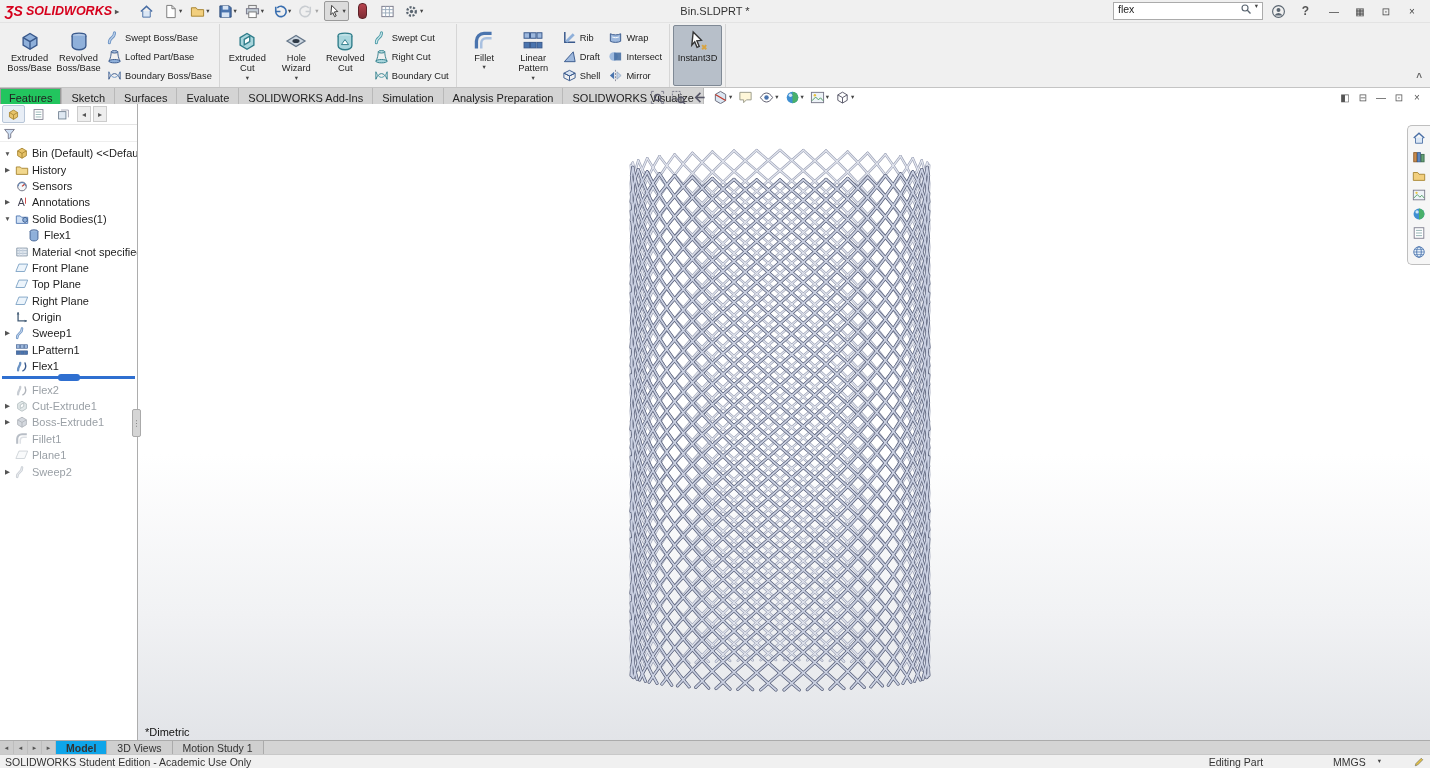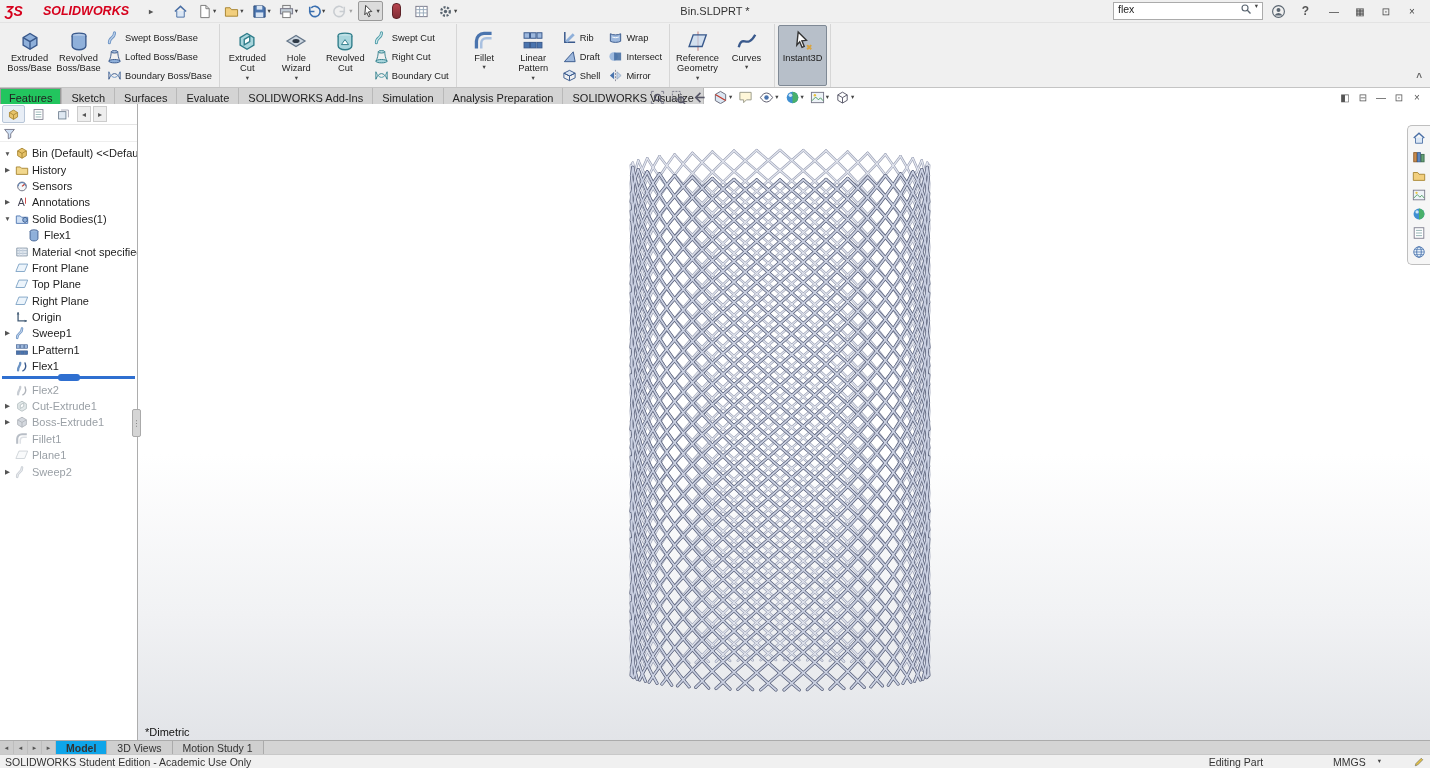--- a/index.html
+++ b/index.html
@@ -4,21 +4,21 @@
 <style>
   html,body{margin:0;padding:0}
   body{width:1430px;height:768px;overflow:hidden;position:relative;background:#f0f0f0;
        font-family:"Liberation Sans",sans-serif;font-size:11px;color:#222;-webkit-font-smoothing:antialiased}
   .ic{display:inline-block;width:16px;height:16px;flex:none}
   .ic svg{width:100%;height:100%;display:block}
   .caret{font-size:6.5px;color:#444;line-height:1}
 
   
   .titlebar{height:22px;display:flex;align-items:center;background:#f0f0f0;padding:0 5px;gap:2px;position:relative;border-bottom:1px solid #e3e3e3}
-  .logo{color:#d6001c;font-weight:bold;font-style:italic;font-size:12.5px;display:flex;align-items:center;gap:20px;margin-right:14px}
+  .logo{color:#d6001c;font-weight:bold;font-style:italic;font-size:12.5px;display:flex;align-items:center;gap:3px;margin-right:14px}
   .logo .mark{font-size:14px}
   .logo .arr{color:#555;font-style:normal;font-size:8px}
   .quick-icons{display:flex;align-items:center;gap:2px}
   .qbtn{height:18px;min-width:17px;display:flex;align-items:center;justify-content:center;gap:1px;padding:0 2px;border-radius:2px;border:1px solid transparent}
   .qbtn .ic{width:15px;height:15px}
   .qbtn.active{background:#dcdcdc;border-color:#9a9a9a}
   .qbtn.disabled{opacity:.45}
   .ic-pill{width:7px;height:14px;border-radius:4px;background:linear-gradient(#b8434e,#7e2d35);border:1px solid #5e2228;display:inline-block}
   .title-center{position:absolute;left:50%;top:0;height:22px;display:flex;align-items:center;transform:translateX(-50%);color:#333}
   .titlebar-right{margin-left:auto;display:flex;align-items:center;gap:4px;z-index:2}
@@ -257,21 +257,21 @@
           <span>Swept Boss/Base</span>
         </div>
         <div class="rsmall">
           <span class="ic">
             <svg viewBox="0 0 16 16">
               <ellipse cx="8" cy="13" rx="6" ry="1.8" fill="#8fb0da" stroke="#39598c"></ellipse>
               <ellipse cx="8" cy="3" rx="3.5" ry="1.3" fill="#b3c9e6" stroke="#39598c"></ellipse>
               <path d="M2 13C4.5 9 4.5 3 4.5 3M14 13c-2.5-4-2.5-10-2.5-10" fill="none" stroke="#39598c"></path>
             </svg>
           </span>
-          <span>Lofted Boss/Base</span>
+          <span>Lofted Part/Base</span>
         </div>
         <div class="rsmall">
           <span class="ic">
             <svg viewBox="0 0 16 16">
               <path d="M2 12C5 4 11 4 14 12" fill="none" stroke="#39598c"></path>
               <path d="M2 4c3 8 9 8 12 0" fill="none" stroke="#6b93c4"></path>
               <path d="M2 4v8M14 4v8" fill="none" stroke="#39598c"></path>
             </svg>
           </span>
           <span>Boundary Boss/Base</span>
@@ -420,41 +420,20 @@
         <div class="rsmall">
           <span class="ic">
             <svg viewBox="0 0 16 16">
               <path d="M8 2v12" fill="none" stroke="#889" stroke-dasharray="2 1.4"></path>
               <path d="M6.5 4 2 8l4.5 4z" fill="#4a74ae"></path>
               <path d="M9.5 4 14 8l-4.5 4z" fill="#c3d3e8" stroke="#7a92b3" stroke-width=".6"></path>
             </svg>
           </span>
           <span>Mirror</span>
         </div>
-      </div>
-    </div>
-    <div class="rgroup">
-      <div class="rlarge">
-        <span class="ic lg">
-          <svg viewBox="0 0 16 16">
-            <path d="M8 1v14" fill="none" stroke="#c99"></path>
-            <path d="M4.5 3.5h9.5L11 12H1.5z" fill="#c3d7ee" fill-opacity=".65" stroke="#39598c"></path>
-          </svg>
-        </span>
-        <span class="lbl">Reference Geometry</span>
-        <span class="caret">▾</span>
-      </div>
-      <div class="rlarge">
-        <span class="ic lg">
-          <svg viewBox="0 0 16 16">
-            <path d="M2 12.5C4.5 2.5 8 14.5 14 3.5" fill="none" stroke="#39598c" stroke-width="1.7"></path>
-          </svg>
-        </span>
-        <span class="lbl">Curves</span>
-        <span class="caret">▾</span>
       </div>
     </div>
     <div class="rgroup">
       <div class="rlarge active">
         <span class="ic lg">
           <svg viewBox="0 0 16 16">
             <path d="M4.5 1.5 10.5 7.5l-3.3.4 1.7 4-1.6.7-1.7-4L3.5 11z" fill="#fff" stroke="#333"></path>
             <path d="M11 11l3 3m0-3l-3 3" stroke="#d9a441" stroke-width="1.4"></path>
           </svg>
         </span>

